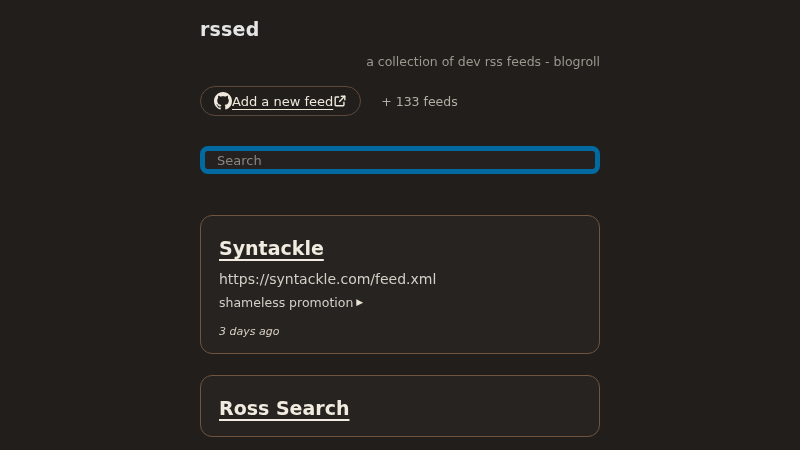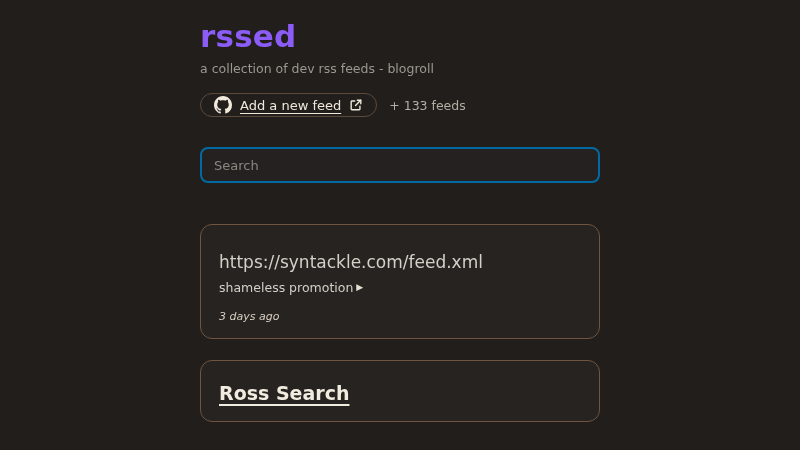--- a/index.html
+++ b/index.html
@@ -8,67 +8,67 @@
     background: #211e1c;
     font-family: "DejaVu Sans", "Liberation Sans", sans-serif;
     overflow: hidden;
   }
   .container {
     width: 400px;
     margin: 0 auto;
     padding-top: 18px;
   }
   .page-title {
-    color: #8b5cf6;
-    font-size: 31px;
+    color: #e5e5e5;
+    font-size: 19px;
     font-weight: bold;
     letter-spacing: 0.2px;
   }
   .page-subtitle {
     color: #9d978f;
     font-size: 12.5px;
-    margin-top: 7px;
+    margin-top: 14px;
+    text-align: right;
   }
   .actions-row {
     margin-top: 17px;
     display: flex;
     align-items: center;
   }
   .add-feed-btn {
     display: inline-flex;
     align-items: center;
-    gap: 8px;
-    height: 24px;
+    height: 30px;
     padding: 0 13px;
     border: 1px solid #5e4939;
     border-radius: 16px;
     background: transparent;
     cursor: pointer;
     text-decoration: none;
   }
   .add-feed-btn .label {
     color: #efe8db;
     font-size: 13px;
     text-decoration: underline;
     text-underline-offset: 3px;
     white-space: nowrap;
   }
   .icon-svg { display: block; }
   .feed-count {
     color: #b3ada4;
     font-size: 12.5px;
-    margin-left: 12px;
+    margin-left: 20px;
   }
   .search-input {
     display: block;
     width: 400px;
-    height: 36px;
+    height: 28px;
     margin-top: 30px;
     background: #242120;
-    border: 2px solid #0369a1;
+    border: 5px solid #0369a1;
     border-radius: 8px;
     padding: 0 12px;
     color: #e8e1d5;
     font-size: 13px;
     font-family: "DejaVu Sans", "Liberation Sans", sans-serif;
     outline: none;
   }
   .search-input::placeholder { color: #8c8680; }
   .cards { margin-top: 41px; display: flex; flex-direction: column; gap: 21px; }
   .feed-card {
@@ -82,21 +82,21 @@
     color: #f2ebdf;
     font-size: 19px;
     font-weight: bold;
     text-decoration: underline;
     text-underline-offset: 4px;
     text-decoration-thickness: 1.5px;
     cursor: pointer;
   }
   .feed-url {
     color: #d4cfc7;
-    font-size: 17px;
+    font-size: 14px;
     margin-top: 10px;
   }
   .feed-desc {
     color: #d4cfc7;
     font-size: 12.5px;
     margin-top: 8px;
     display: flex;
     align-items: center;
     gap: 3px;
   }
@@ -137,20 +137,21 @@
       </span>
     </a>
     <span class="feed-count">+ 133 feeds</span>
   </div>
 
   <input class="search-input" type="text" placeholder="Search" style="">
 
   <div class="cards">
 
     <article class="feed-card card-1">
+      <h2><a class="feed-title">Syntackle</a></h2>
       <p class="feed-url">https://syntackle.com/feed.xml</p>
       <p class="feed-desc">
         <span>shameless promotion</span>
         <span class="promo-arrow">▶</span>
       </p>
       <p class="feed-time">3 days ago</p>
     </article>
 
     <article class="feed-card card-2">
       <h2><a class="feed-title">Ross Search</a></h2>

